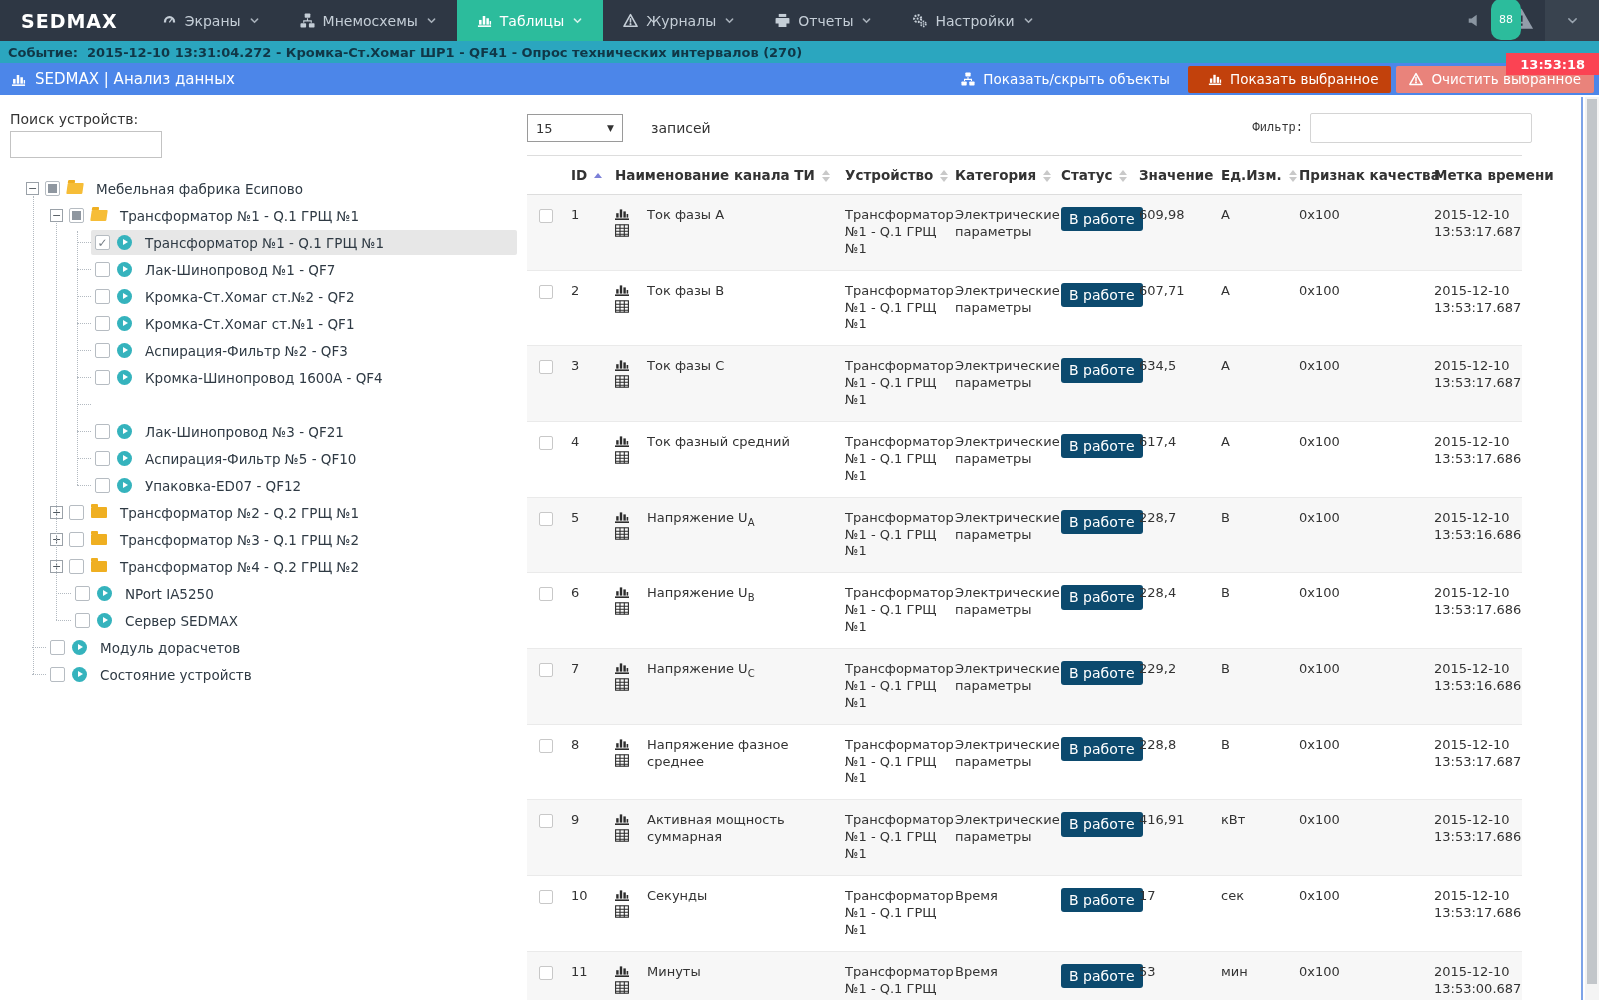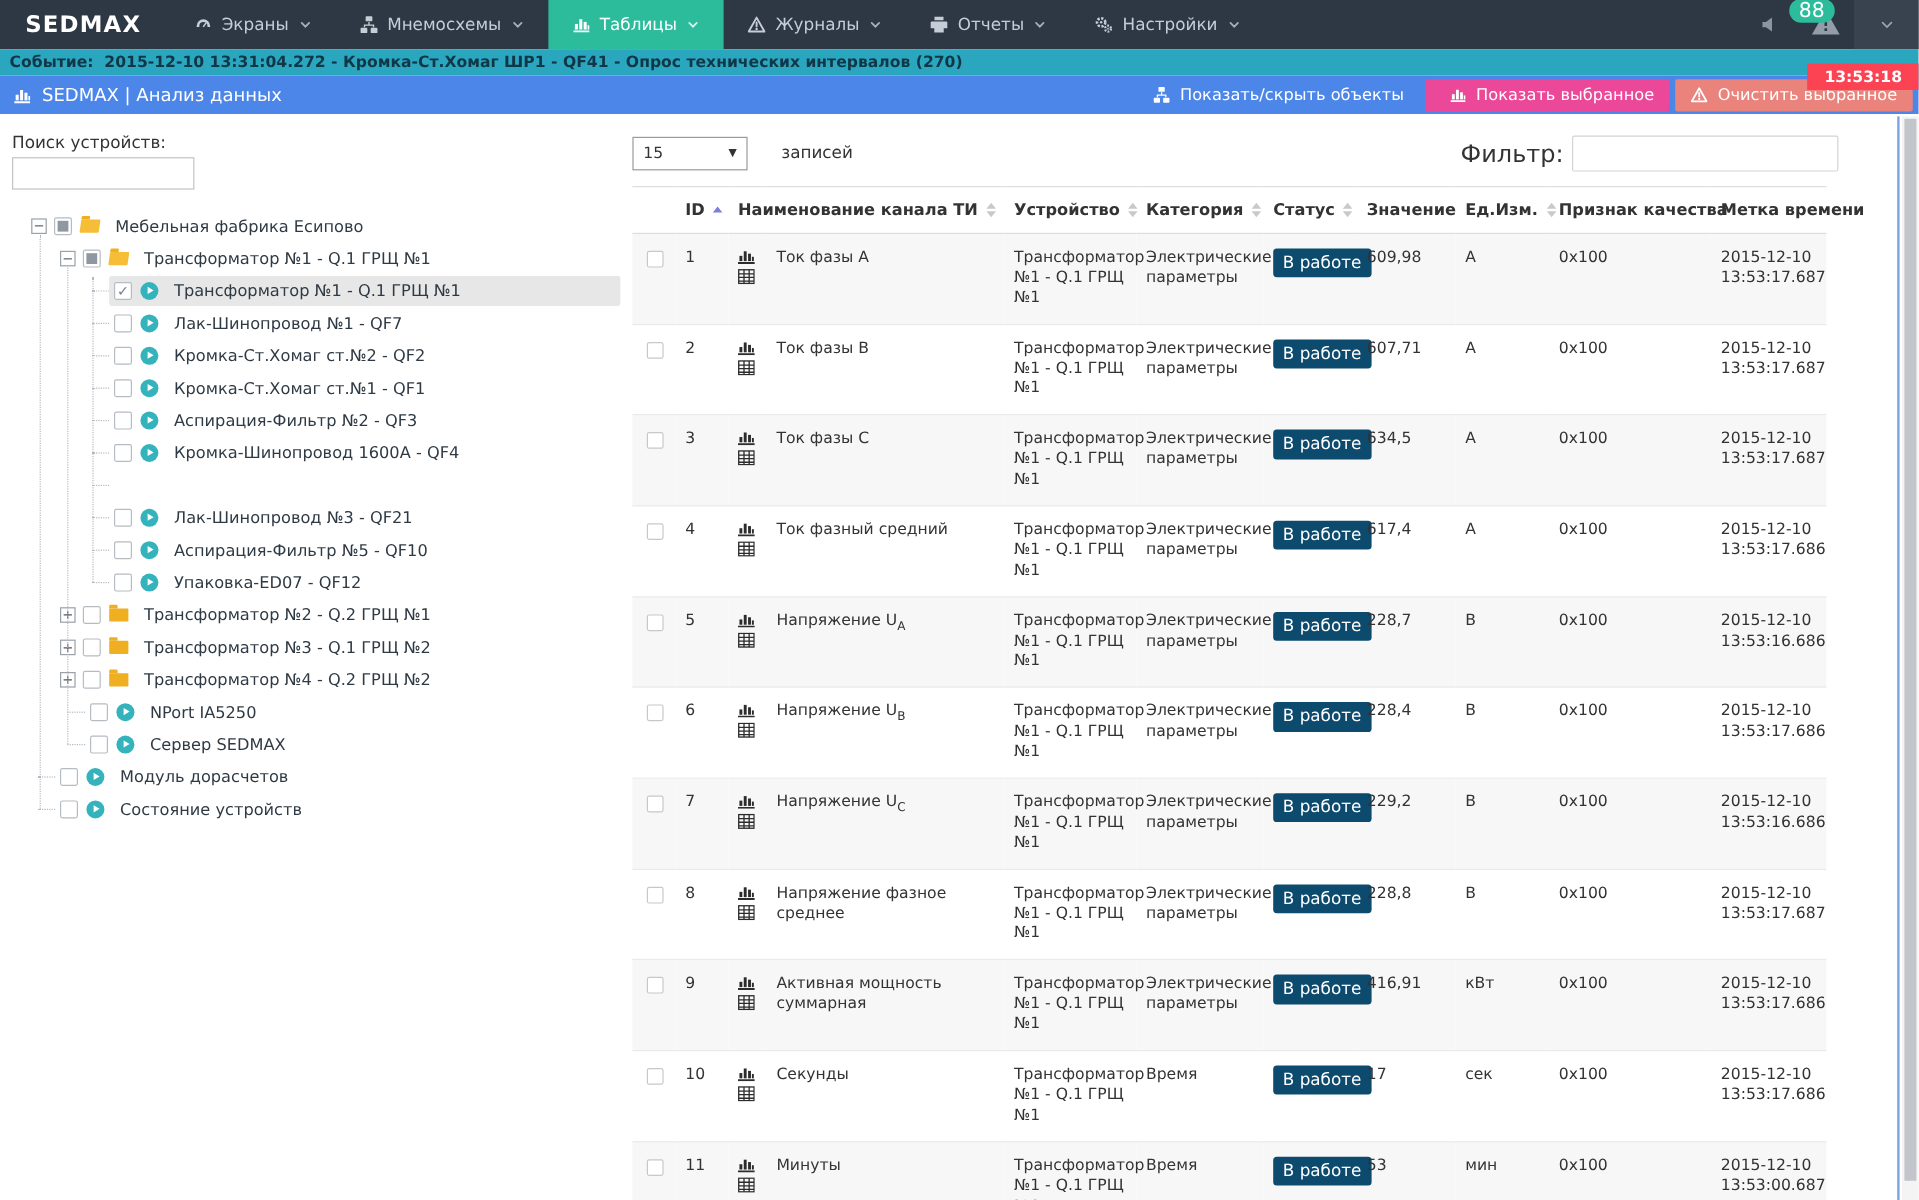--- a/index.html
+++ b/index.html
@@ -16,21 +16,21 @@
   .nav-item .i svg { width:15px; height:15px; display:block; }
   .nav-item .caret svg { width:11px; height:11px; opacity:.8; }
   .nav-item.active { background:#2cbc9c; color:#fff; }
   .nav-right { margin-left:auto; display:flex; align-items:stretch; }
   .nav-tools { display:flex; align-items:center; gap:26px; padding-right:10px; }
   .i { display:inline-flex; align-items:center; justify-content:center; }
   .spk svg { width:17px; height:17px; color:#8a95a1; }
   .alarm-wrap { position:relative; cursor:pointer; }
   .alarm-wrap svg { width:27px; height:25px; color:#939daa; }
   .badge-pill { position:absolute; top:-7px; left:-17px; background:#2cbc9c; color:#fff;
-    font-size:17px; padding:0 8px; border-radius:10px; }
+    font-size:11px; padding:14px 8px; border-radius:10px; }
   .nav-dd { width:54px; background:#39434f; display:flex; align-items:center; justify-content:center;
     color:#9aa5b0; cursor:pointer; }
   .nav-dd svg { width:13px; height:13px; }
 
   
   .event-bar { position:relative; height:22px; background:#2ba6bf; color:#103747; font-size:13px;
     display:flex; align-items:center; padding-left:8px; font-weight:600; }
   .event-label { margin-right:9px; }
   .event-clock { position:absolute; right:0; top:12px; height:100%; background:#fb4353; color:#fff;
     display:flex; align-items:center; padding:0 14px; font-weight:700; }
@@ -38,21 +38,21 @@
   
   .page-header { height:32px; background:#4c86e9; color:#fff; display:flex; align-items:center;
     padding:0 5px 0 11px; }
   .ph-title { display:flex; align-items:center; gap:9px; font-size:15px; }
   .ph-title .i svg { width:15px; height:15px; }
   .ph-buttons { margin-left:auto; display:flex; align-items:center; gap:5px; }
   .hbtn { display:flex; align-items:center; gap:8px; height:27px; padding:0 13px; border:none;
     border-radius:2px; color:#fff; font-size:13.5px; font-family:inherit; cursor:pointer; }
   .hbtn .i svg { width:14px; height:14px; }
   .hbtn.ghost { background:transparent; }
-  .hbtn.orange { background:#ec4899;padding-left:20px; }
+  .hbtn.orange { background:#c2410c;padding-left:20px; }
   .hbtn.red { background:#e9837b; }
 
   
   .content { display:flex; align-items:flex-start; }
   .sidebar { width:527px; flex:none; padding:16px 0 0 10px; }
   .search-label { font-size:14px; color:#333; margin-bottom:4px; }
   .search-input { width:152px; height:27px; border:1px solid #c3c3c3; padding:0 6px; font-size:13px;
     font-family:inherit; outline:none; }
 
   
@@ -82,21 +82,21 @@
   .t-label { padding:2px 5px; cursor:pointer; white-space:nowrap; }
 
   
   .main { width:1005px; flex:none; padding-top:10px; }
   .controls { height:46px; display:flex; align-items:center; }
   .pagesize { width:96px; height:28px; border:1px solid #9a9a9a; background:#fff; display:flex;
     align-items:center; font-size:13px; color:#333; padding:0 8px; cursor:pointer; position:relative; }
   .pagesize .sel-caret { position:absolute; right:8px; font-size:9px; color:#333; }
   .records-lbl { margin-left:28px; font-size:14px; color:#333; }
   .filter-wrap { margin-left:auto; display:flex; align-items:center; }
-  .filter-lbl { font-size:20px; color:#333; margin-right:7px; }
+  .filter-lbl { font-size:12px; color:#333; margin-right:7px;font-family:Liberation Mono, monospace; }
   .filter-input { width:222px; height:30px; border:1px solid #d4d4d4; border-radius:2px; padding:0 8px;
     font-size:13px; font-family:inherit; outline:none; }
 
   table.data { border-collapse:collapse; table-layout:fixed; width:995px; margin-top:4px; font-size:13px; color:#333; }
   table.data th { text-align:left; font-size:13.5px; font-weight:700; padding:11px 8px; background:#fff;
     border-top:1px solid #ddd; border-bottom:1px solid #ddd; cursor:pointer; white-space:nowrap; }
   table.data td { vertical-align:top; padding:12px 8px; line-height:1.3; }
   table.data tbody tr { border-top:1px solid #eaeaea; }
   table.data tbody tr:first-child { border-top:none; }
   table.data tbody tr:nth-child(odd) { background:#f7f7f7; }

